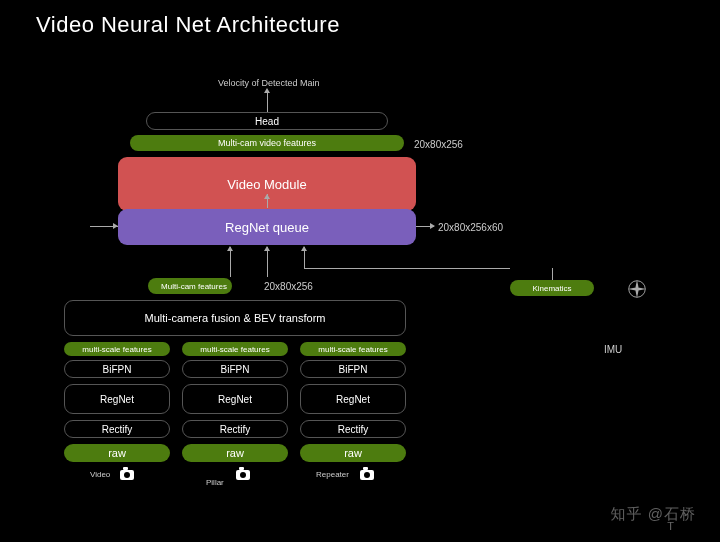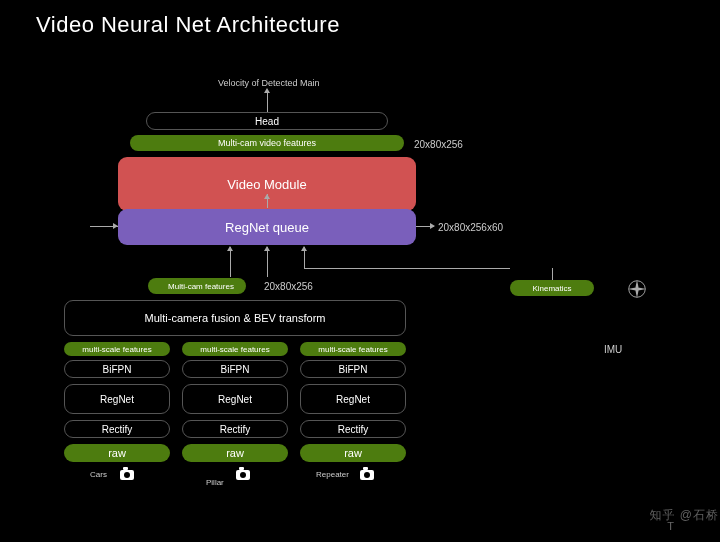--- a/index.html
+++ b/index.html
@@ -20,21 +20,21 @@
   .arrow.h { height: 1px; }
   .arrow.v { width: 1px; }
   .arrow-head-up { position: absolute; width: 0; height: 0; border-left: 3px solid transparent; border-right: 3px solid transparent; border-bottom: 5px solid #aaa; }
   .arrow-head-right { position: absolute; width: 0; height: 0; border-top: 3px solid transparent; border-bottom: 3px solid transparent; border-left: 5px solid #aaa; }
   .cam-icon { position: absolute; width: 14px; height: 10px; background: #fff; border-radius: 2px; }
   .cam-icon::before { content:""; position: absolute; top:-3px; left:3px; width:5px; height:3px; background:#fff; border-radius:1px; }
   .cam-icon::after { content:""; position: absolute; top:2px; left:4px; width:6px; height:6px; background:#000; border-radius:50%; }
   .cam-label { position: absolute; font-size: 8px; color: #ccc; }
   .compass { position: absolute; width: 22px; height: 22px; }
   .compass svg { width: 100%; height: 100%; }
-  .watermark { position: absolute; right: 1px; bottom: 18px; font-size: 12px; color: #888; opacity: 0.7; letter-spacing: 1px; }
+  .watermark { position: absolute; right: 24px; bottom: 18px; font-size: 15px; color: #888; opacity: 0.7; letter-spacing: 1px; }
   .watermark2 { position: absolute; right: 46px; bottom: 10px; font-size: 11px; color: #aaa; opacity: 0.6; }
 </style>
 </head>
 <body>
 
 <div class="title">Video Neural Net Architecture</div>
 
 <div class="label" style="top:78px; left:218px; font-size:9px;">Velocity of Detected Main</div>
 <div class="arrow v" style="top:92px; left:267px; height:20px;"></div>
 <div class="arrow-head-up" style="top:88px; left:264px;"></div>
@@ -59,21 +59,21 @@
 
 <div class="arrow v" style="top:247px; left:230px; height:30px;"></div>
 <div class="arrow-head-up" style="top:246px; left:227px;"></div>
 <div class="arrow v" style="top:247px; left:267px; height:30px;"></div>
 <div class="arrow-head-up" style="top:246px; left:264px;"></div>
 <div class="arrow v" style="top:247px; left:304px; height:22px;"></div>
 <div class="arrow-head-up" style="top:246px; left:301px;"></div>
 
 <div class="arrow h" style="top:268px; left:304px; width:206px;"></div>
 
-<div class="block blue" style="top:278px; left:148px; width:98px; height:16px; font-size:8px;padding-left:8px;">Multi-cam features</div>
+<div class="block blue" style="top:278px; left:148px; width:84px; height:16px; font-size:8px;padding-left:8px;">Multi-cam features</div>
 <div class="label" style="top:281px; left:264px;">20x80x256</div>
 
 <div class="block blue" style="top:280px; left:510px; width:84px; height:16px; font-size:8px;">Kinematics</div>
 <div class="arrow v" style="top:268px; left:552px; height:12px;"></div>
 <div class="label" style="top:296px; left:604px;margin-top:48px;">IMU</div>
 <div class="compass" style="top:278px; left:626px;">
   <svg viewBox="0 0 24 24">
       <circle cx="12" cy="12" r="9" fill="none" stroke="#aaa" stroke-width="1"></circle>
       <path d="M12 2 L14 12 L12 22 L10 12 Z M2 12 L12 10 L22 12 L12 14 Z" fill="#aaa"></path>
     </svg>
@@ -94,21 +94,21 @@
 <div class="block outline" style="top:384px; left:300px; width:106px; height:30px;">RegNet</div>
 
 <div class="block outline" style="top:420px; left:64px; width:106px; height:18px;">Rectify</div>
 <div class="block outline" style="top:420px; left:182px; width:106px; height:18px;">Rectify</div>
 <div class="block outline" style="top:420px; left:300px; width:106px; height:18px;">Rectify</div>
 
 <div class="block blue" style="top:444px; left:64px; width:106px; height:18px; font-size:11px;">raw</div>
 <div class="block blue" style="top:444px; left:182px; width:106px; height:18px; font-size:11px;">raw</div>
 <div class="block blue" style="top:444px; left:300px; width:106px; height:18px; font-size:11px;">raw</div>
 
-<div class="cam-label" style="top:470px; left:90px;">Cars</div>
+<div class="cam-label" style="top:470px; left:90px;">Video</div>
 <div class="cam-icon" style="top:470px; left:120px;"></div>
 
 <div class="cam-label" style="top:470px; left:206px;margin-top:8px;">Pillar</div>
 <div class="cam-icon" style="top:470px; left:236px;"></div>
 
 <div class="cam-label" style="top:470px; left:316px;">Repeater</div>
 <div class="cam-icon" style="top:470px; left:360px;"></div>
 
 <div class="watermark2">T</div>
 <div class="watermark">知乎 @石桥</div>

